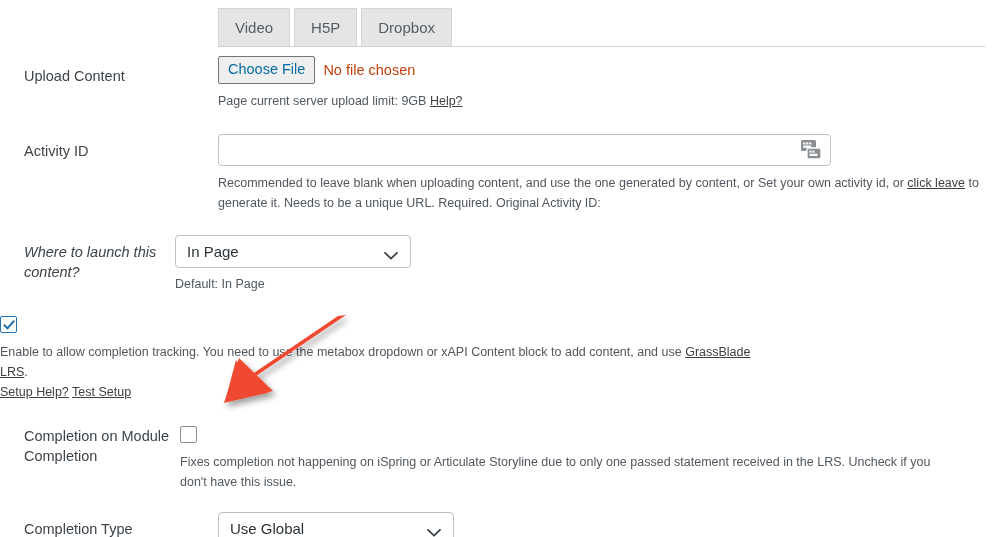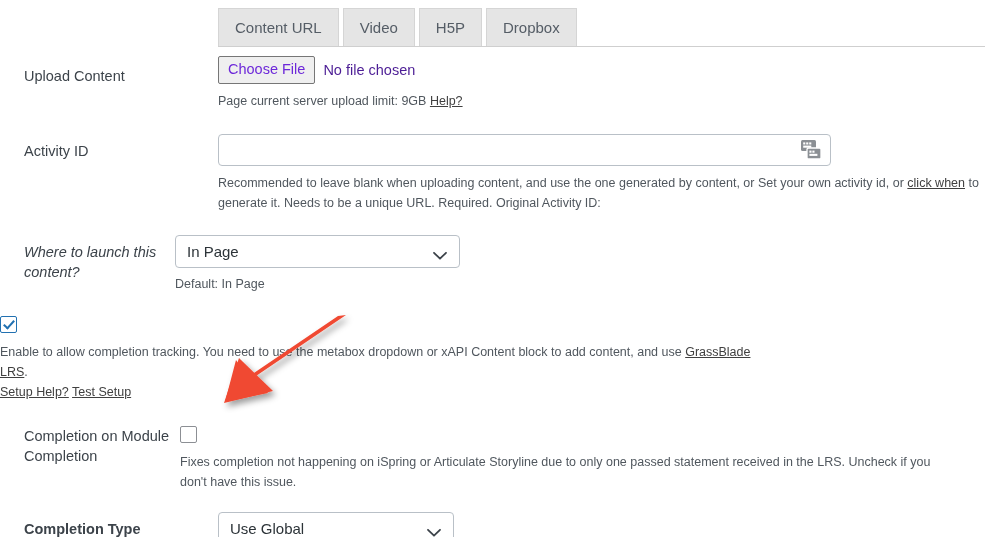--- a/index.html
+++ b/index.html
@@ -102,26 +102,26 @@
     gap: 8px;
   }
   .choose-file-btn {
     font-family: "Liberation Sans", sans-serif;
     font-size: 14.5px;
     line-height: 1;
     padding: 5px 9px 6px 9px;
     background: #efefef;
     border: 1px solid #767676;
     border-radius: 2px;
-    color: #6d28d9;
+    color: #0369a1;
     cursor: pointer;
   }
   .file-name {
     font-size: 14.5px;
-    color: #4c1d95;
+    color: #c2410c;
   }
 
   
   .text-input-wrap {
     position: relative;
     width: 613px;
   }
   .text-input {
     width: 100%;
     box-sizing: border-box;
@@ -158,21 +158,21 @@
     font-size: 15px;
     color: #2c3338;
     background: #ffffff;
     border: 1px solid #b9c0c7;
     border-radius: 4px;
     height: 33px;
     padding: 4px 40px 4px 11px;
     outline: none;
     cursor: pointer;
   }
-  select.w-in-page { width: 285px; }
+  select.w-in-page { width: 236px; }
   select.w-use-global { width: 236px; }
   .chev {
     position: absolute;
     right: 13px;
     top: 50%;
     transform: translateY(-50%);
     pointer-events: none;
     width: 14px;
     height: 9px;
   }
@@ -216,21 +216,20 @@
     height: 537px;
     pointer-events: none;
     z-index: 50;
   }
 </style>
 </head>
 <body>
 
 <div class="tabs-wrap">
   <div class="tabs">
-    <div class="tab">Content URL</div>
     <div class="tab">Video</div>
     <div class="tab">H5P</div>
     <div class="tab">Dropbox</div>
   </div>
 </div>
 <div class="tabs-rule"></div>
 
 <div class="form">
 
   <div class="row" style="margin-top:0;">
@@ -259,21 +258,21 @@
             <rect x="10.2" y="3.4" width="2.1" height="2.1" fill="#ffffff"></rect>
             <rect x="4.2" y="6.6" width="8.1" height="2.1" fill="#ffffff"></rect>
             <rect x="8" y="9" width="14" height="11" rx="1.5" fill="#8b8f94" stroke="#ffffff" stroke-width="1.3"></rect>
             <rect x="10.4" y="11.6" width="2.1" height="2.1" fill="#ffffff"></rect>
             <rect x="13.4" y="11.6" width="2.1" height="2.1" fill="#ffffff"></rect>
             <rect x="10.4" y="14.8" width="8" height="2.1" fill="#ffffff"></rect>
           </svg>
         </span>
       </div>
       <div class="help" style="max-width:768px; margin-top:7px;">
-        <span>Recommended to leave blank when uploading content, and use the one generated by content, or Set your own activity id, or </span><a href="#" class="link">click when</a><span> to generate it. Needs to be a unique URL. Required. Original Activity ID:</span>
+        <span>Recommended to leave blank when uploading content, and use the one generated by content, or Set your own activity id, or </span><a href="#" class="link">click leave</a><span> to generate it. Needs to be a unique URL. Required. Original Activity ID:</span>
       </div>
     </div>
   </div>
 
   <div class="row" style="margin-top:22px;">
     <div class="row-label" style="padding-top:7px; max-width:175px;font-style:italic;">Where to launch this content?</div>
     <div class="row-field">
       <div class="select-wrap">
         <select class="styled-select w-in-page">
           <option>In Page</option>
@@ -301,21 +300,21 @@
 
   <div class="row" style="margin-top:24px;">
     <div class="row-label" style="padding-top:0px; max-width:180px;">Completion on Module Completion</div>
     <div class="row-field">
       <span class="cb unchecked"></span>
       <div class="help" style="max-width:768px; margin-top:8px;">Fixes completion not happening on iSpring or Articulate Storyline due to only one passed statement received in the LRS. Uncheck if you don't have this issue.</div>
     </div>
   </div>
 
   <div class="row" style="margin-top:20px;">
-    <div class="row-label" style="padding-top:7px;font-weight:bold;">Completion Type</div>
+    <div class="row-label" style="padding-top:7px;">Completion Type</div>
     <div class="row-field">
       <div class="select-wrap">
         <select class="styled-select w-use-global">
           <option>Use Global</option>
         </select>
         <span class="chev">
           <svg viewBox="0 0 14 9" width="14" height="9" xmlns="http://www.w3.org/2000/svg">
             <path d="M1 1.3 L7 7.2 L13 1.3" fill="none" stroke="#3c434a" stroke-width="1.8" stroke-linecap="round" stroke-linejoin="round"></path>
           </svg>
         </span>

